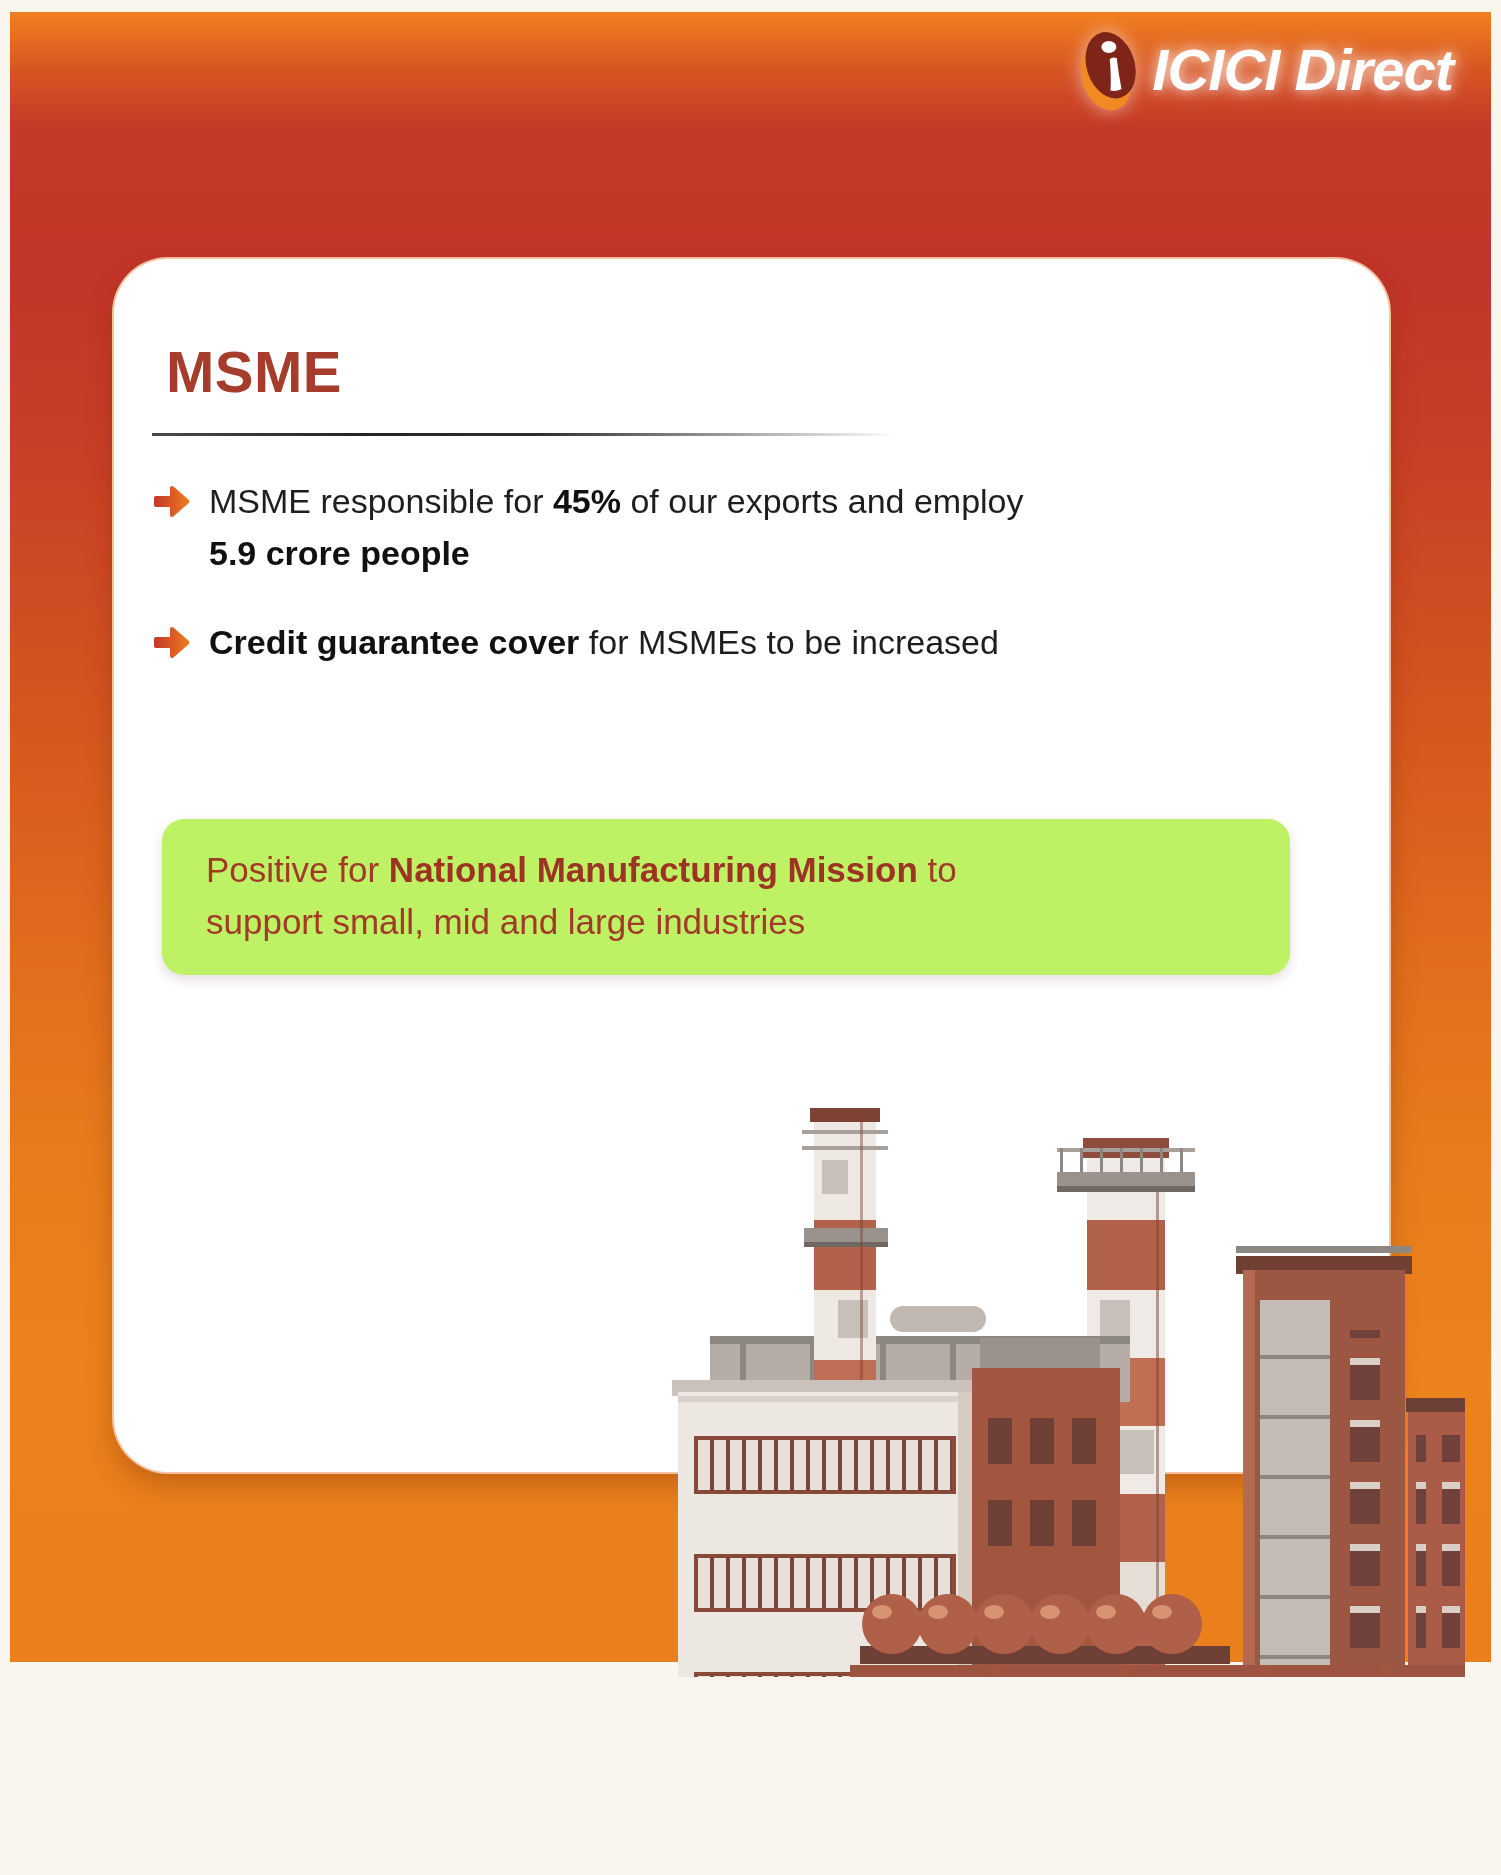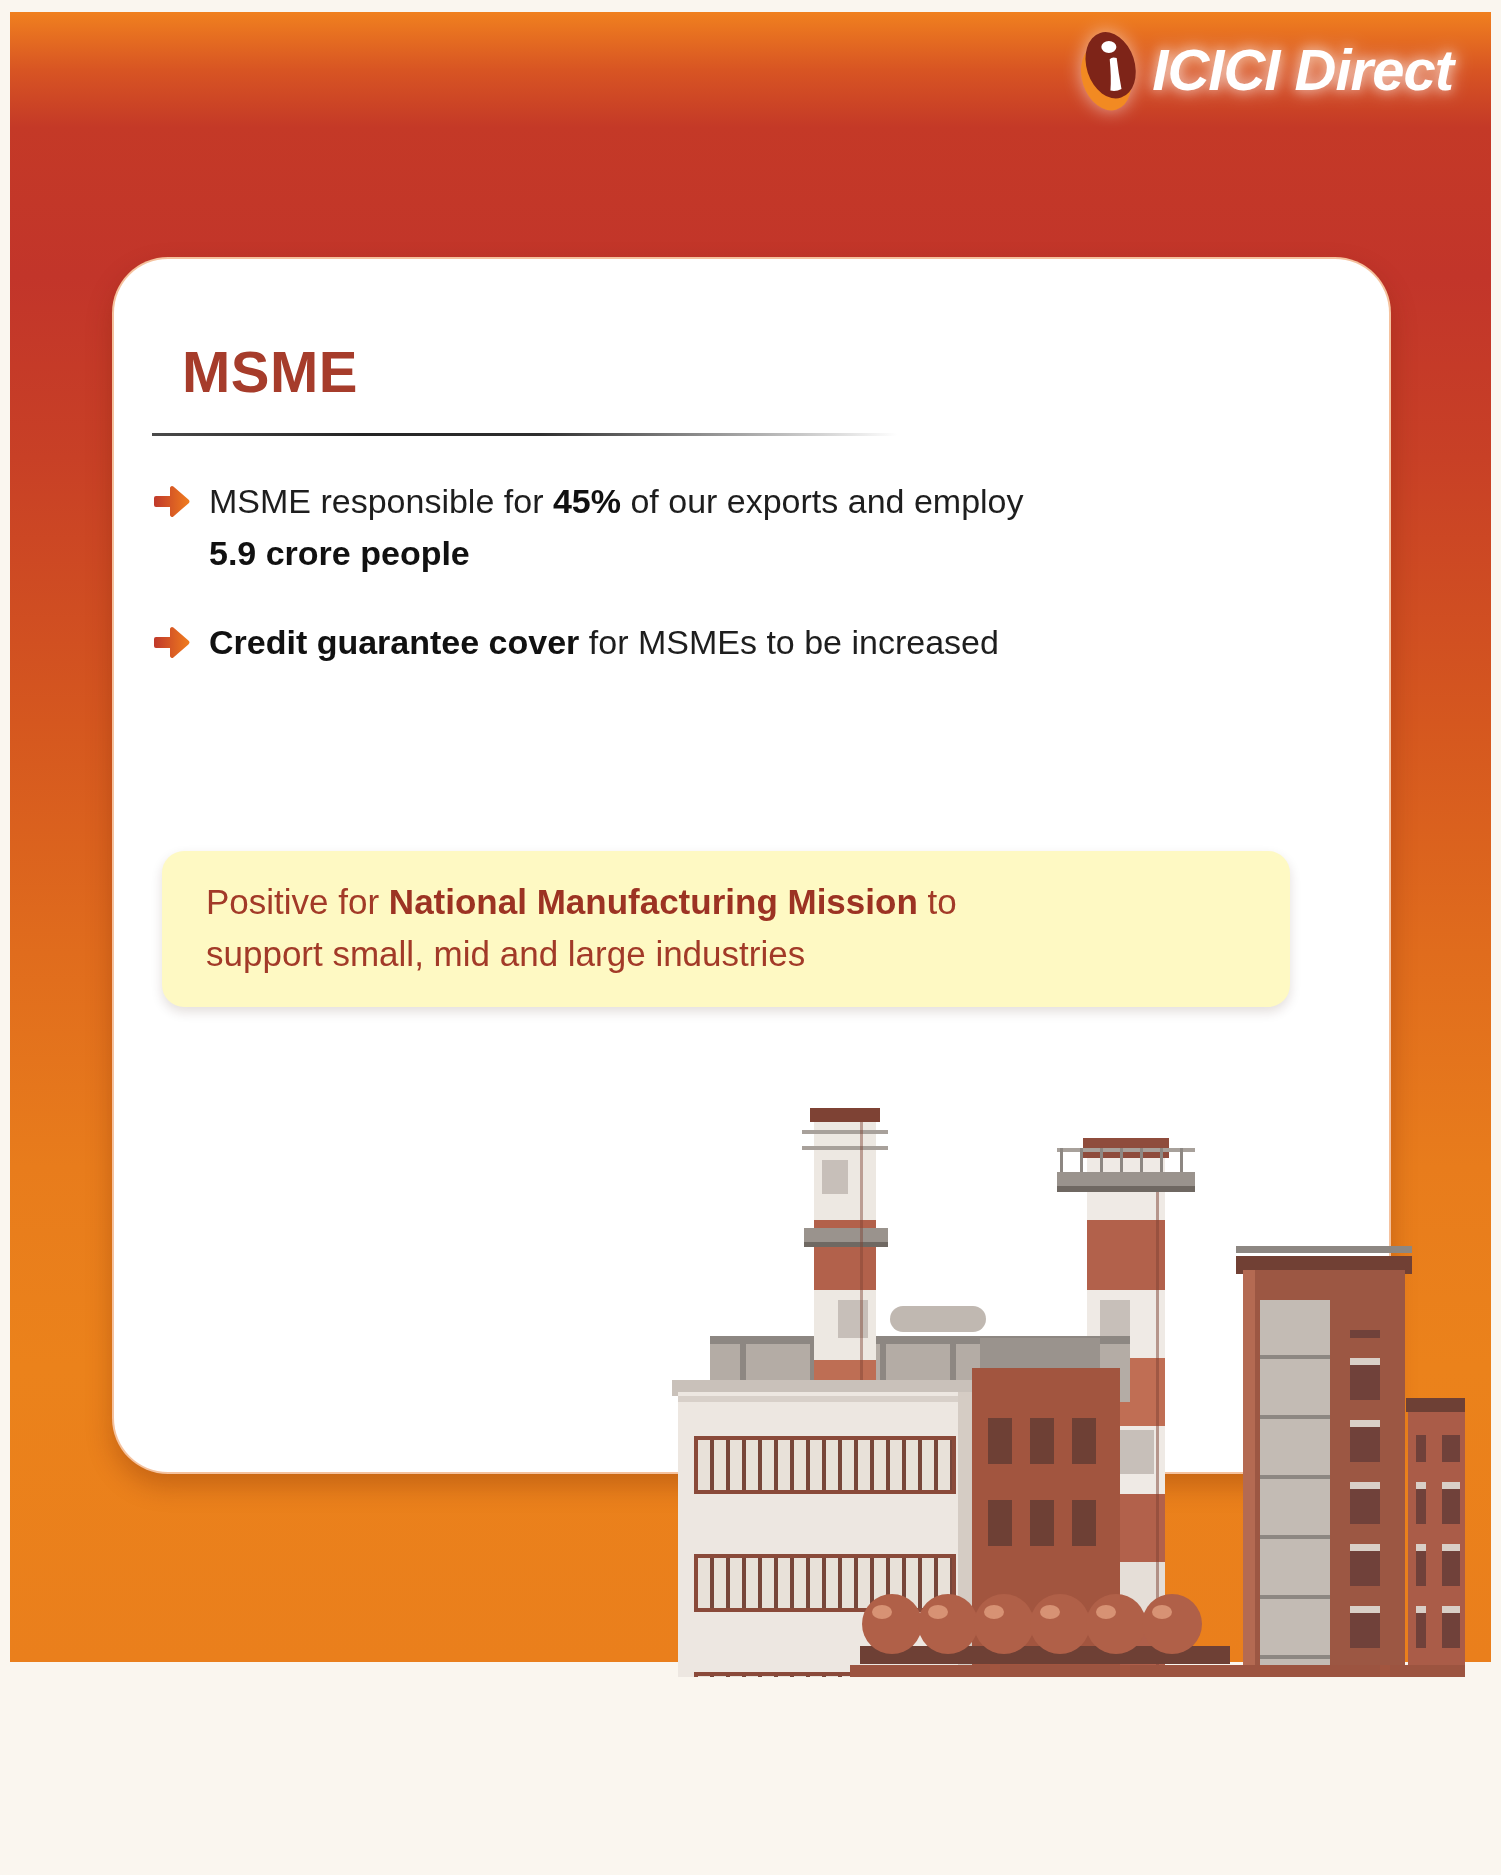--- a/index.html
+++ b/index.html
@@ -31,43 +31,43 @@
     padding-right:6px;
   }
   
   .card{
     position:absolute;left:112px;top:257px;width:1275px;height:1213px;
     background:#ffffff;border-radius:56px;
     border:2px solid rgba(233,120,40,.45);
     box-shadow:0 12px 26px rgba(105,30,0,.28);
   }
   .card .title{
-    position:absolute;left:68px;top:84px;
+    position:absolute;left:52px;top:84px;
     font-size:58px;font-weight:bold;color:#A63C2B;letter-spacing:.5px;
     line-height:1;
   }
   .card .divider{
     position:absolute;left:38px;top:174px;width:745px;height:3px;
     background:linear-gradient(90deg,#4a4a4a 0%,#242424 28%,#2e2e2e 52%,#8f8f8f 74%,rgba(190,190,190,0) 100%);
   }
   .bullets{
     position:absolute;left:28px;top:204px;width:1180px;
     display:flex;flex-direction:column;gap:37px;
     list-style:none;margin:12px;padding:0;
   }
   .bullets li{display:flex;align-items:flex-start;}
   .arrow{flex:0 0 38px;margin-top:10px;margin-right:17px;}
   .btext{
     font-size:34px;line-height:52px;color:#1E1E1E;
   }
   .btext b{font-weight:bold;color:#111111;}
   .highlight{
-    position:absolute;left:48px;top:592px;width:1128px;
+    position:absolute;left:48px;top:560px;width:1128px;
     box-sizing:border-box;
-    background:#fef9c3;border-radius:22px;
+    background:#bef264;border-radius:22px;
     padding:25px 44px 27px 44px;
     box-shadow:0 5px 12px rgba(60,20,0,.14);
     font-size:35px;line-height:52px;color:#A23A28;
   }
   .highlight b{font-weight:bold;color:#9C3323;}
   .factory{
     position:absolute;left:560px;top:1100px;width:905px;height:775px;
   }
 </style>
 </head>

